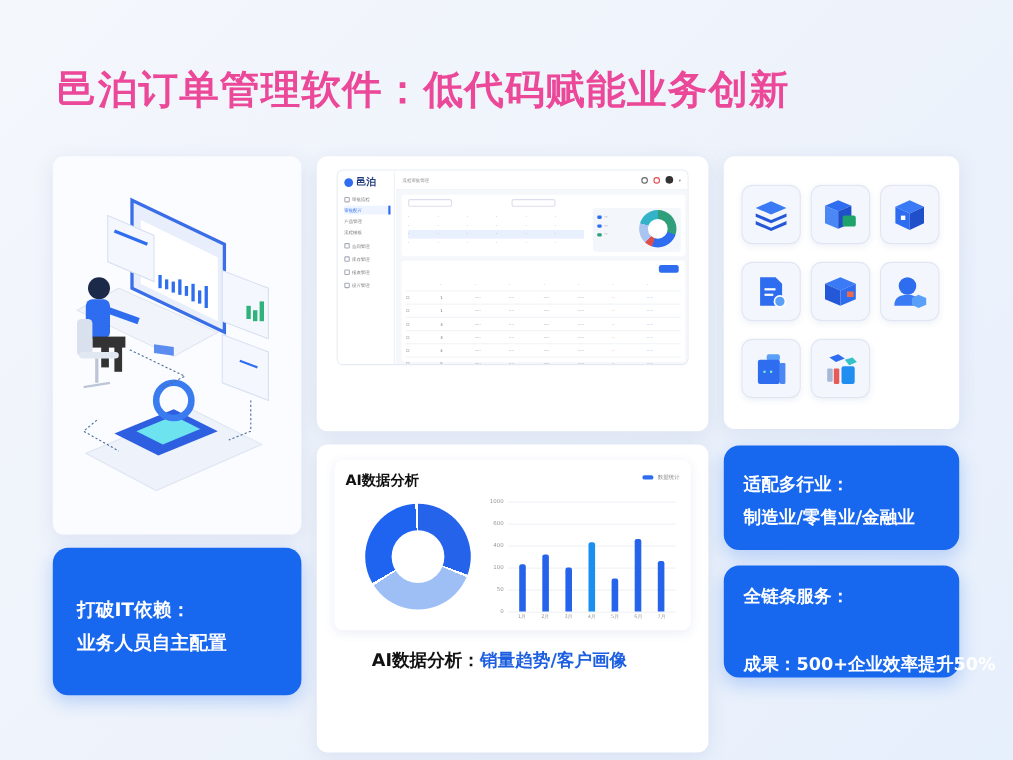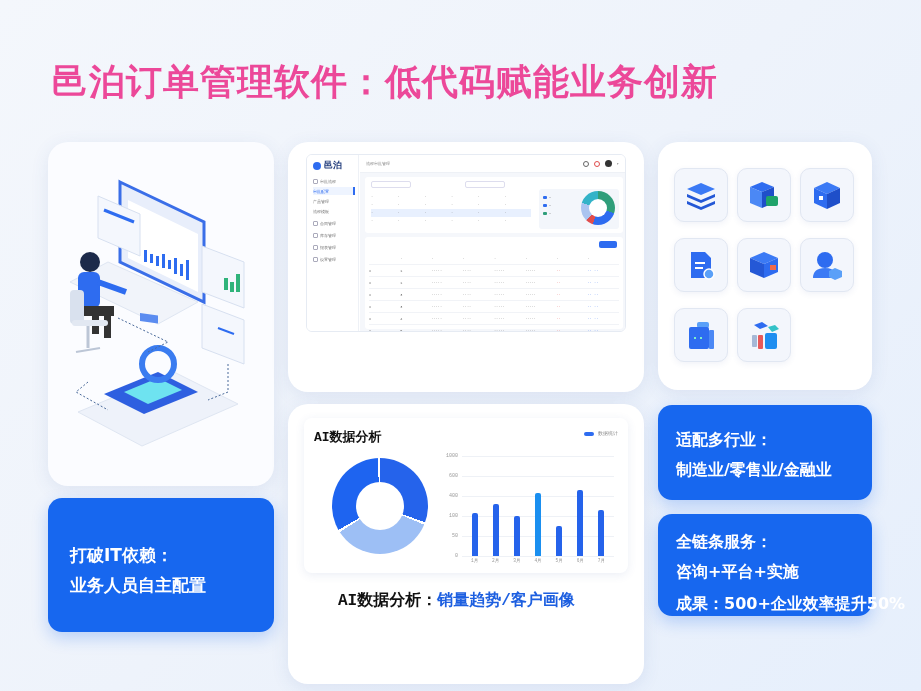--- a/index.html
+++ b/index.html
@@ -7,23 +7,22 @@
     width: 921px; height: 691px; overflow: hidden;
     background: linear-gradient(135deg, #f4f7fc 0%, #eef3fb 50%, #e6effc 100%);
     font-family: "DejaVu Sans", "Liberation Sans", sans-serif;
     position: relative;
   }
   .title {
     position: absolute; left: 52px; top: 58px;
     font-size: 36px; font-weight: 900; color: #ec4899; letter-spacing: 1px;
   }
   .card {
-    position: absolute; background: #ffffff; border-radius: 20px;
+    position: absolute; background: #ffffff; border-radius: 10px;
     box-shadow: 0 4px 18px rgba(60,90,160,0.10);
-    font-family: Liberation Mono, monospace;
   }
   .blue-card {
     position: absolute; background: #1767ef; border-radius: 14px; color: #fff;
     box-shadow: 0 6px 16px rgba(23,103,239,0.25);
   }
   
   #illus { left: 48px; top: 142px; width: 226px; height: 344px; background: #fbfcff; }
   
   #feat-it { left: 48px; top: 498px; width: 226px; height: 134px; }
   #feat-it .lines { position: absolute; left: 22px; top: 42px; font-size: 17px; font-weight: 700; line-height: 30px; }
@@ -452,15 +451,14 @@
 
 <div class="blue-card" id="feat-ind">
   <div class="lines">
     <div>适配多行业：</div>
     <div>制造业/零售业/金融业</div>
   </div>
 </div>
 
 <div class="blue-card" id="feat-svc">
   <div class="l1">全链条服务：</div>
-  <div class="l2">咨询+平台+实施</div>
   <div class="l3">成果：500+企业效率提升50%</div>
 </div>
 
 </body></html>

